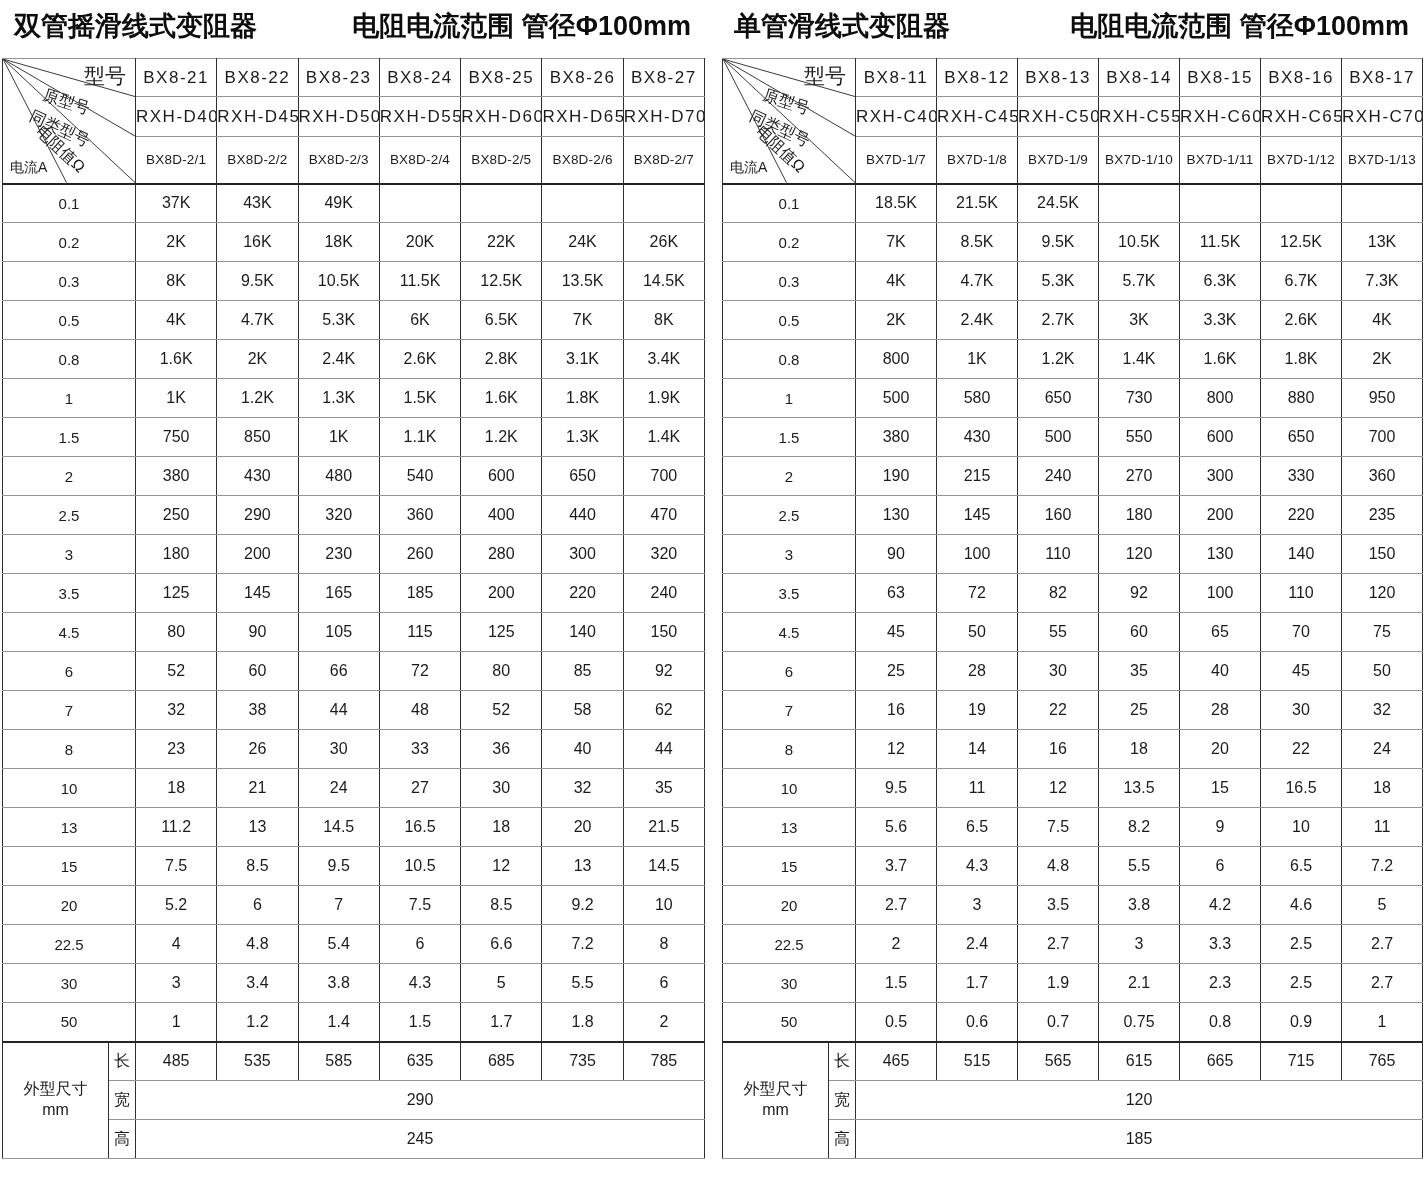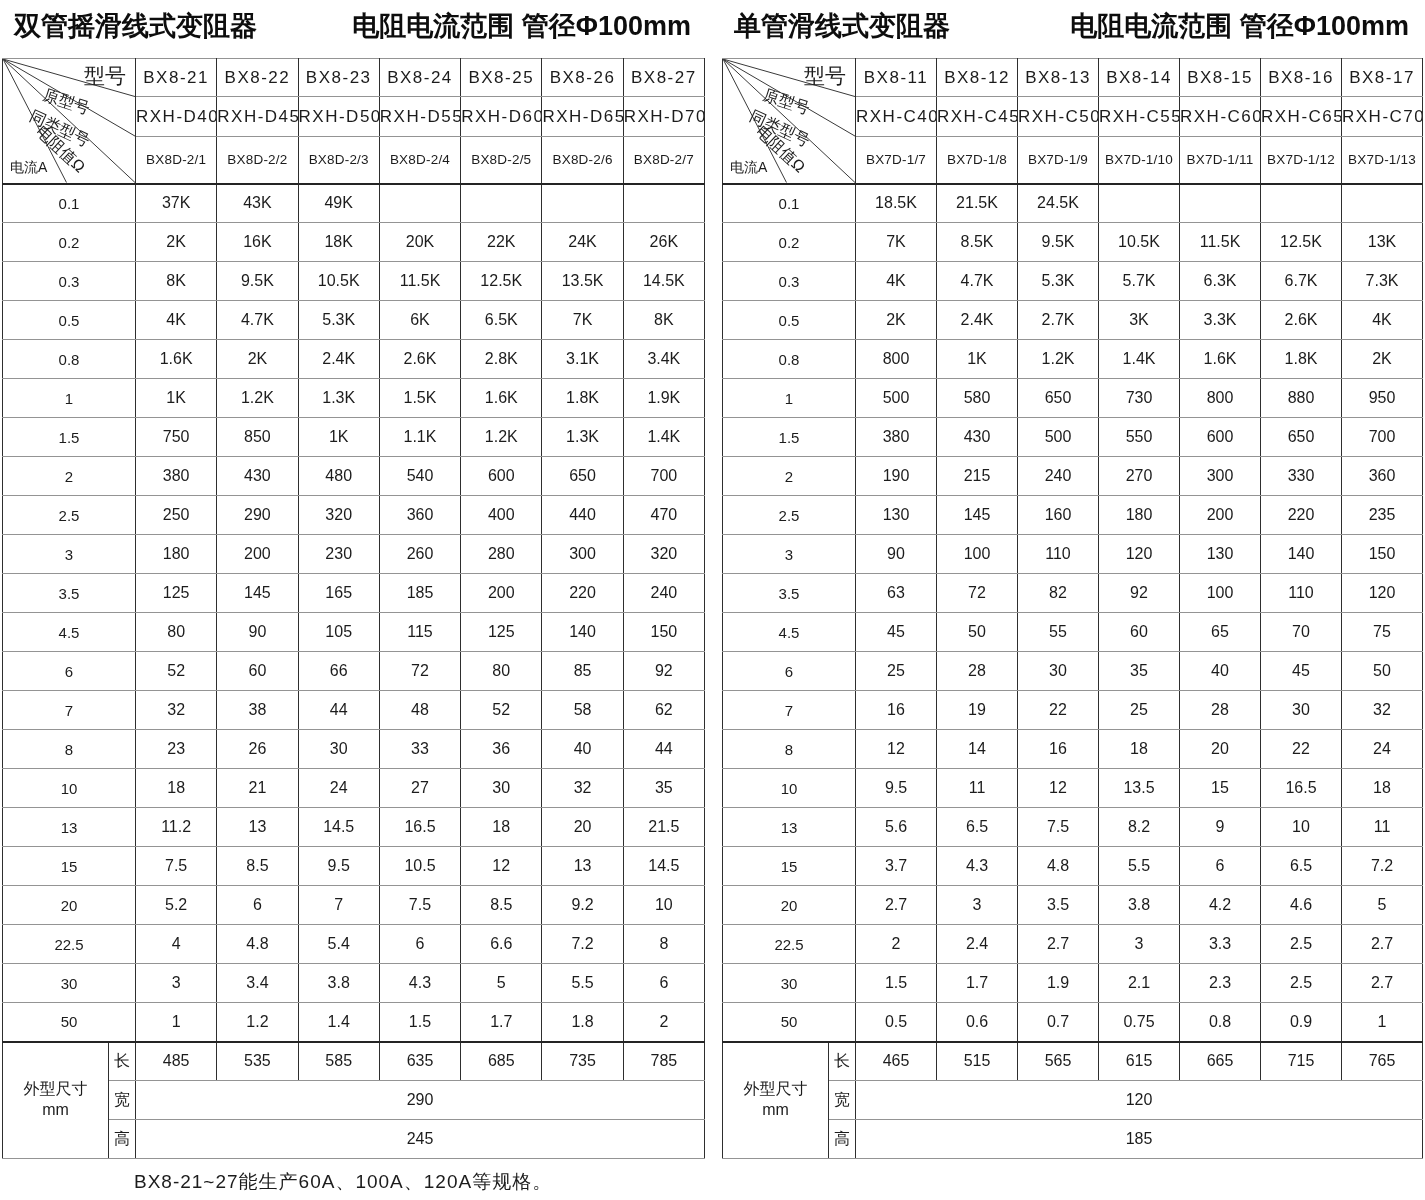--- a/index.html
+++ b/index.html
@@ -364,21 +364,20 @@
             <td class="dim-sub">宽</td>
             <td class="vcell" colspan="7">290</td>
           </tr>
           <tr>
             <td class="dim-sub">高</td>
             <td class="vcell" colspan="7">245</td>
           </tr>
         </tbody>
       </table>
     </div>
-  <div class="footnote">BX8-21~27能生产60A、100A、120A等规格。</div>
 </div>
 
 <div class="panel" id="panel-1">
   <div class="titlebar">
     <span>单管滑线式变阻器</span>
     <span>电阻电流范围 管径Φ100mm</span>
   </div>
   <div>
       <table class="spec">
         <colgroup>

